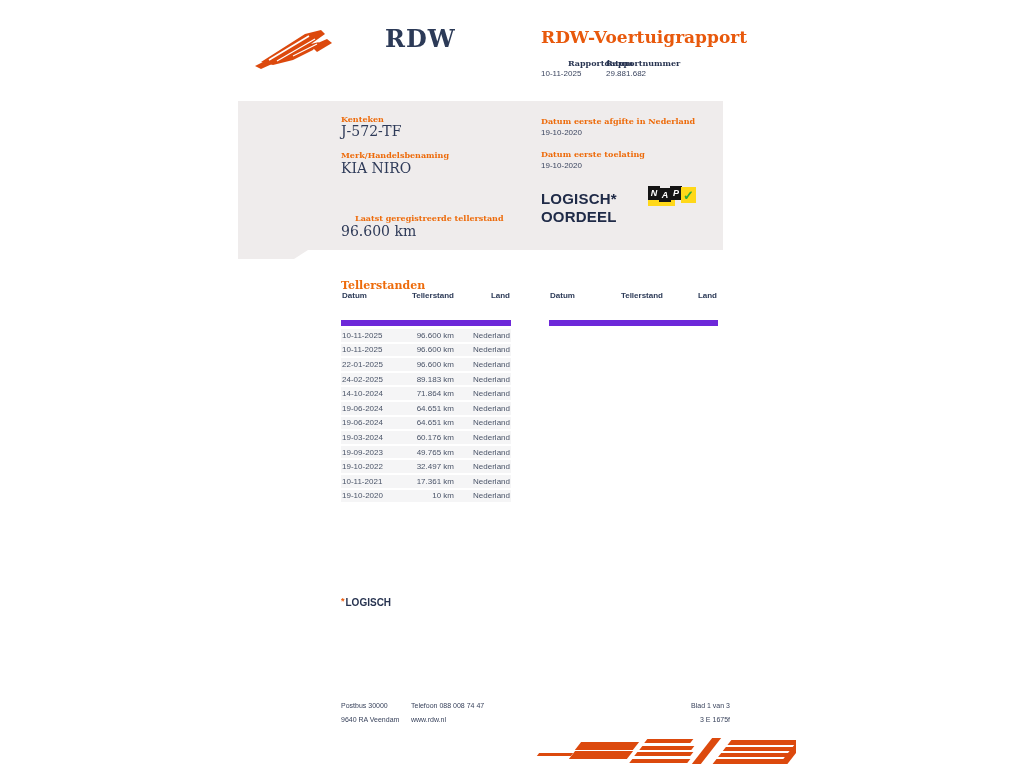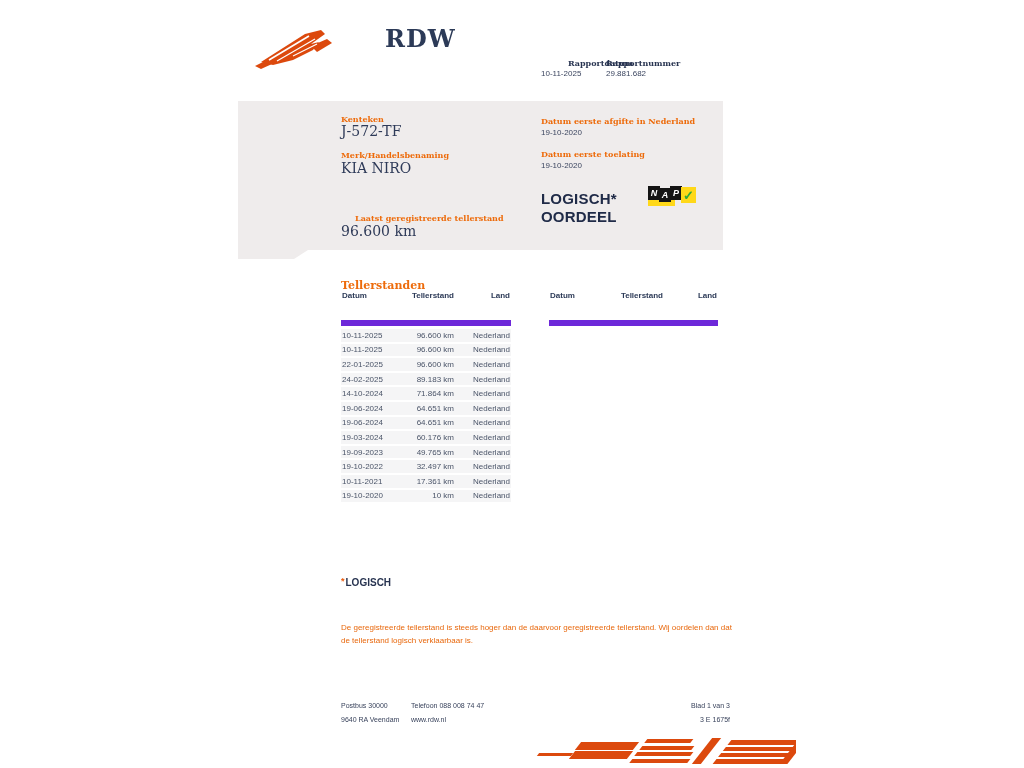--- a/index.html
+++ b/index.html
@@ -71,20 +71,21 @@
   <svg class="abs" style="left:253px;top:22px;" width="80" height="48" viewBox="0 0 80 48">
     <polygon fill="#DC490D" points="2,44 24,33 30,37 8,47"></polygon>
     <polygon fill="#DC490D" points="8,40 52,12 68,8 72,12 58,22 66,20 60,28 40,38 20,43"></polygon>
     <polygon fill="#DC490D" points="58,24 74,17 79,21 64,30"></polygon>
     <line x1="16" y1="38" x2="56" y2="14" stroke="#ffffff" stroke-width="1.6"></line>
     <line x1="24" y1="39" x2="62" y2="17" stroke="#ffffff" stroke-width="1.2"></line>
     <line x1="40" y1="34" x2="64" y2="22" stroke="#ffffff" stroke-width="1.2"></line>
   </svg>
   <div class="abs logo-text" style="left:337px;top:24px;">RDW</div>
 
+  <div class="abs doc-title" style="left:541px;top:27px;">RDW-Voertuigrapport</div>
   <div class="abs meta-label" style="left:568px;top:58px;text-align:right;">Rapportdatum</div>
   <div class="abs meta-label" style="left:606px;top:58px;">Rapportnummer</div>
   <div class="abs meta-value" style="left:541px;top:69px;">10-11-2025</div>
   <div class="abs meta-value" style="left:606px;top:69px;">29.881.682</div>
 
   <div class="abs panel"></div>
   <div class="abs panel-tab"></div>
 
   <div class="abs fld-label" style="left:341px;top:114px;">Kenteken</div>
   <div class="abs fld-value-lg" style="left:341px;top:123px;">J-572-TF</div>
@@ -196,22 +197,21 @@
   </div>
 
   <div class="tbl tblR" style="left:549px;top:291px;width:169px;">
     <div class="tbl-head">
       <span class="c1">Datum</span>
       <span class="c2">Tellerstand</span>
       <span class="c3">Land</span>
     </div>
   </div>
 
-  <div class="abs fn-title" style="left:341px;top:576px;"><span class="fn-star">*</span><span>LOGISCH</span></div>
-  <div class="abs fn-body" style="left:341px;top:621px;">De geregistreerde tellerstand is steeds hoger dan de daarvoor geregistreerde tellerstand. Wij oordelen dan dat de tellerstand logisch verklaarbaar is.</div>
+  <div class="abs fn-title" style="left:341px;top:596px;"><span class="fn-star">*</span><span>LOGISCH</span></div>
 
   <div class="abs ft" style="left:341px;top:699px;">
     <div>Postbus 30000</div>
     <div>9640 RA Veendam</div>
   </div>
   <div class="abs ft" style="left:411px;top:699px;">
     <div>Telefoon 088 008 74 47</div>
     <div>www.rdw.nl</div>
   </div>
   <div class="abs ft ft-right" style="left:620px;top:699px;width:110px;">

